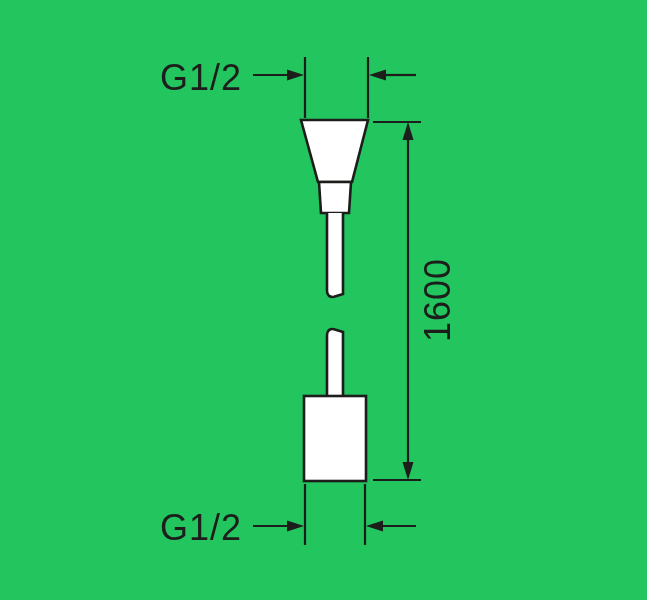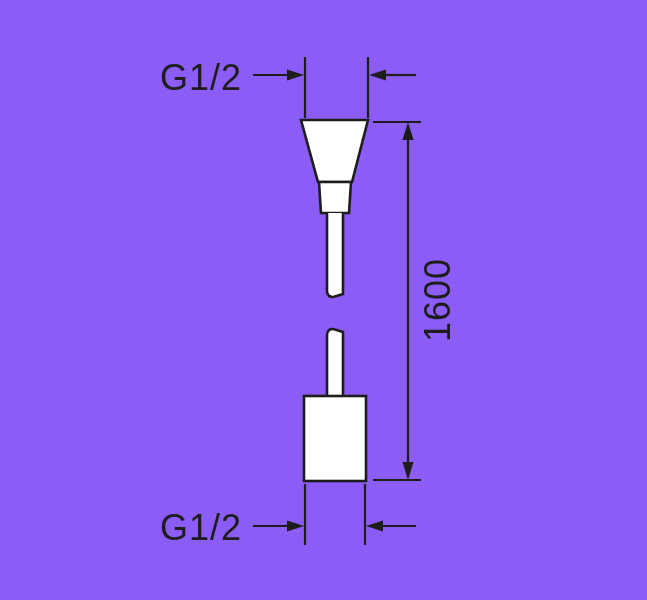--- a/index.html
+++ b/index.html
@@ -4,21 +4,21 @@
 <style>
   html, body {
     margin: 0;
     padding: 0;
     background: #ffffff;
   }
   .canvas {
     position: relative;
     width: 647px;
     height: 600px;
-    background: #8b5cf6;
+    background: #22c55e;
     overflow: hidden;
   }
   svg {
     display: block;
     width: 647px;
     height: 600px;
   }
   .dim-line {
     stroke: #1d1d1b;
     stroke-width: 2.2;

